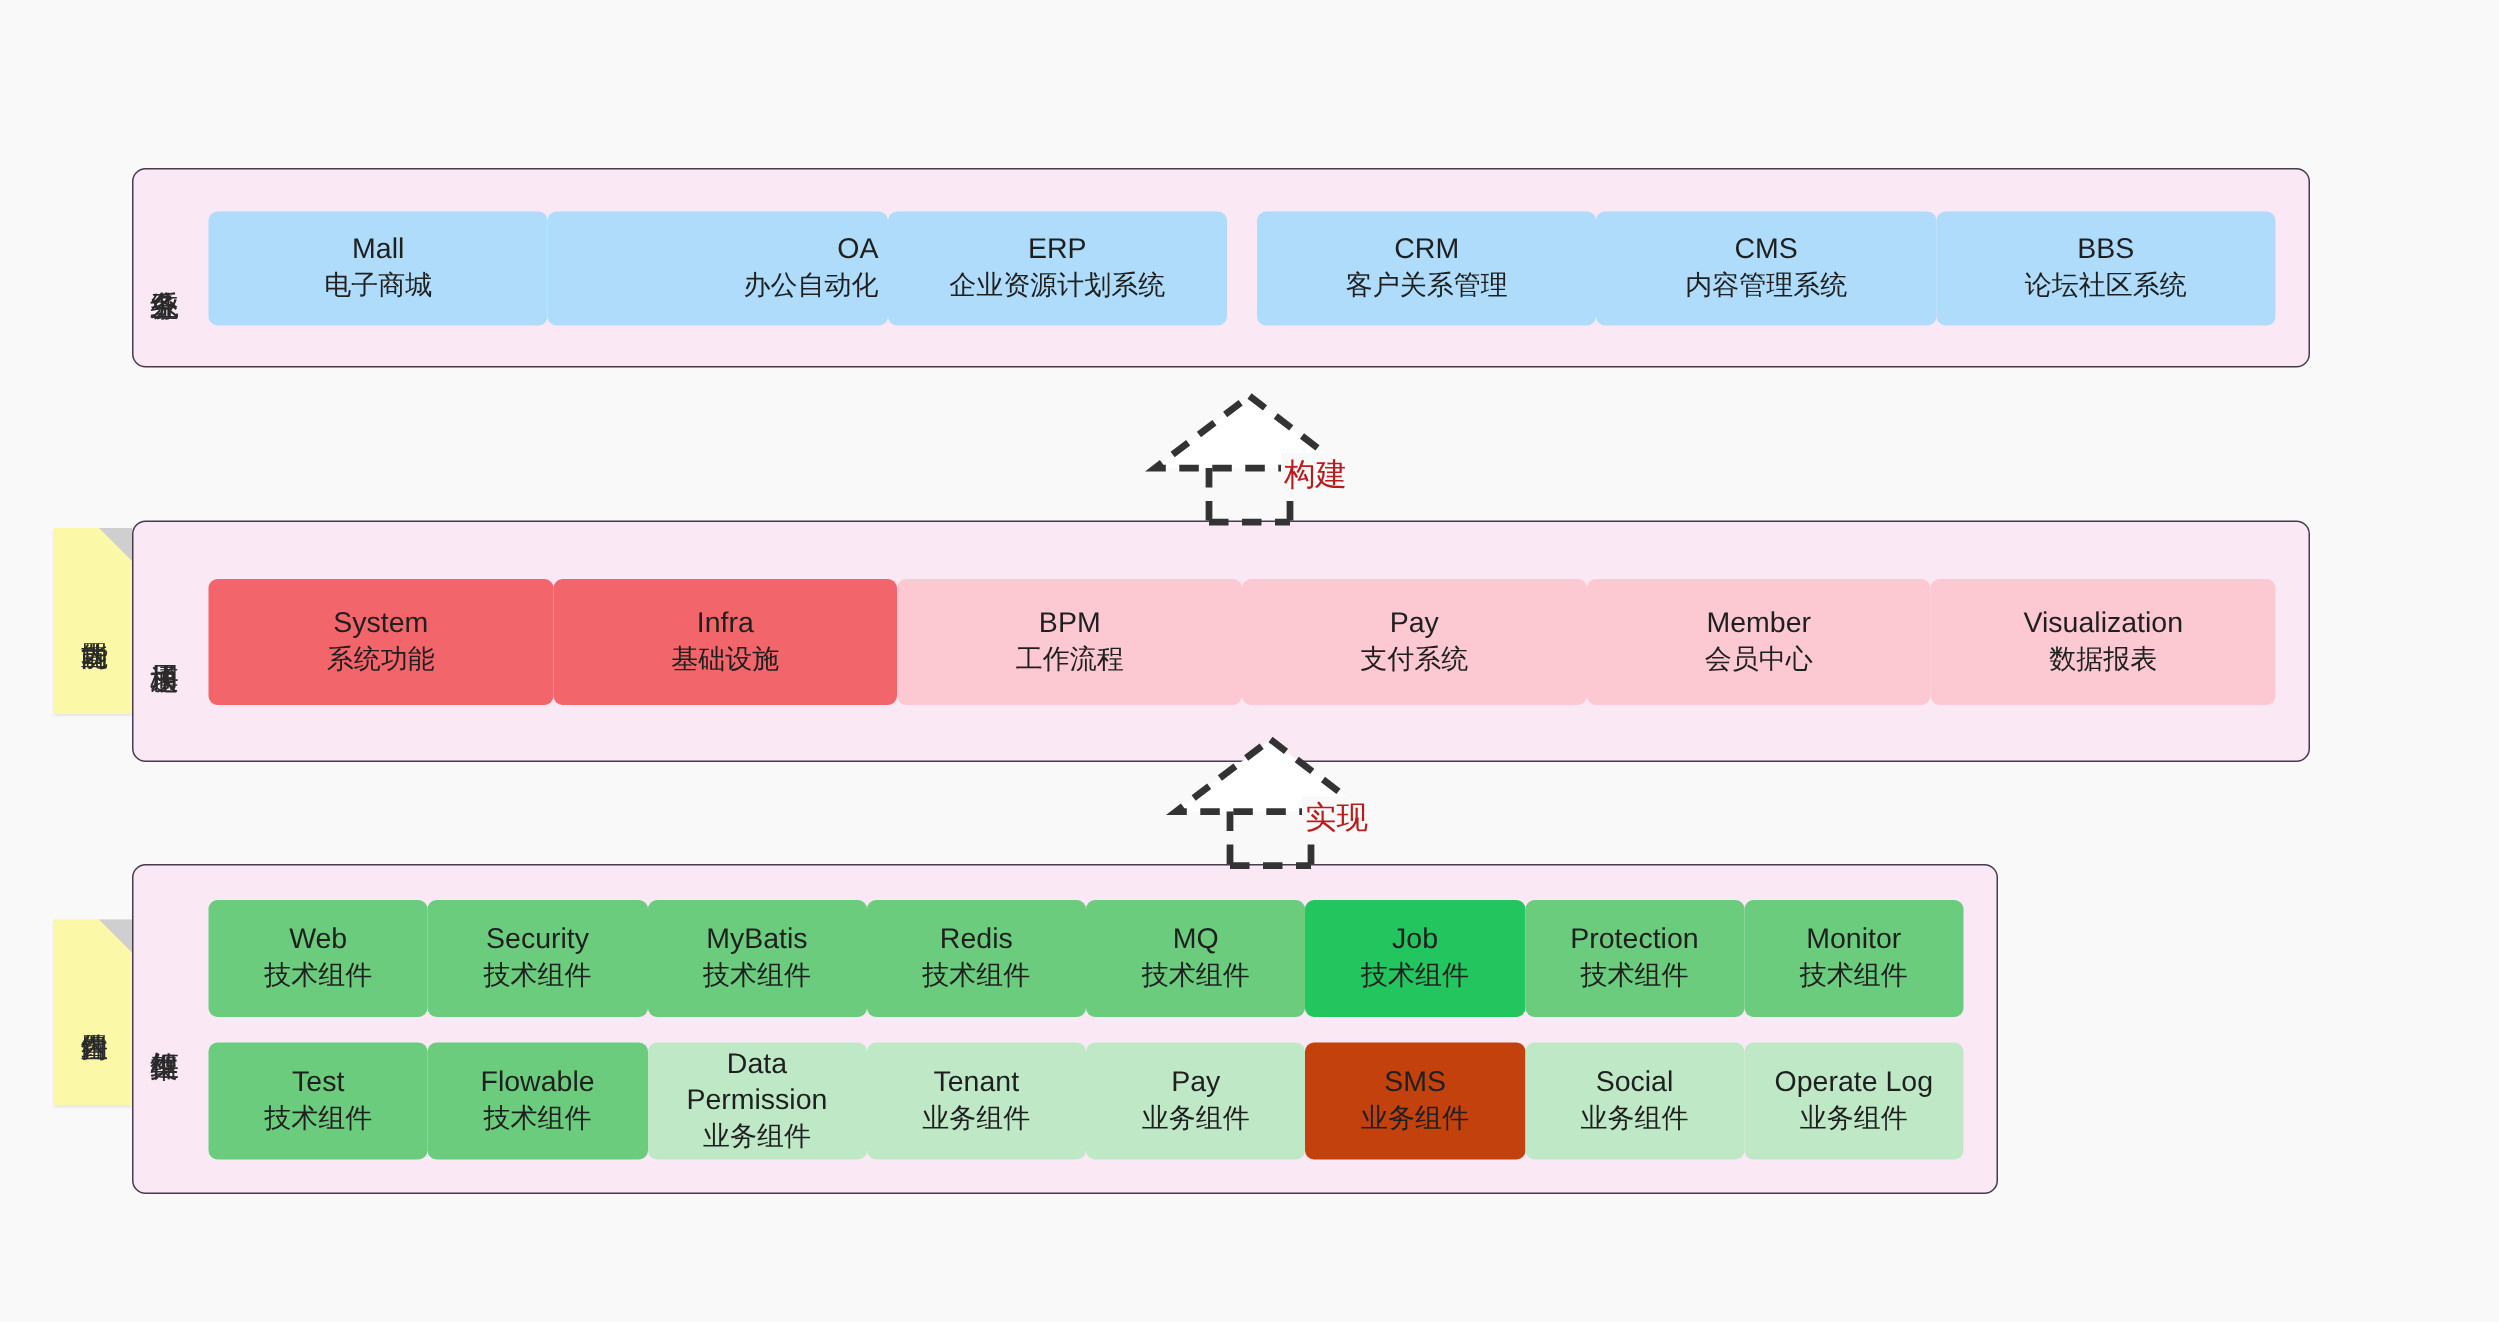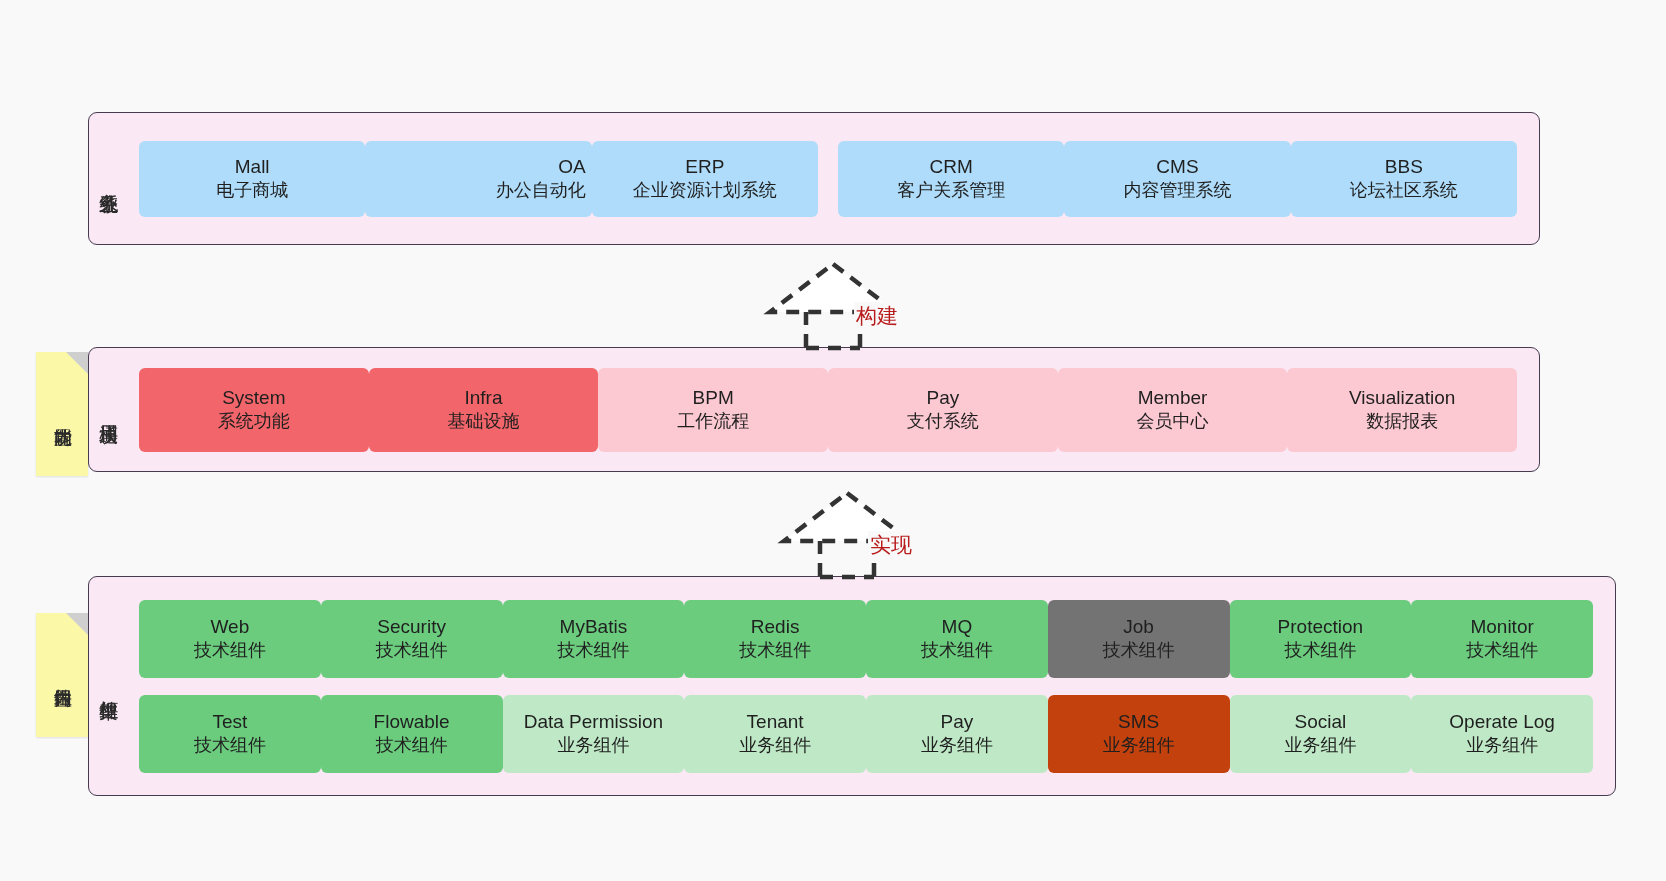--- a/index.html
+++ b/index.html
@@ -152,21 +152,21 @@
 
       <path d="M 58 54 L 58 92 M 112 54 L 112 92 M 58 90 L 112 90" fill="none" stroke="#333333" stroke-width="4.5" stroke-dasharray="13,9"></path>
     </svg>
     <span class="arrow-label" style="left:58px; top:44px;">构建</span>
   </div>
 
   <div class="note" style="left:36px; top:352px; height:124px;">
     <span>内置功能</span>
   </div>
 
-  <div class="layer" id="layer-modules" style="left:88px; top:347px; width:1452px; height:125px;">
+  <div class="layer" id="layer-modules" style="left:88px; top:347px; width:1452px; height:161px;">
     <div class="layer-title">通用模块</div>
     <div class="layer-body">
       <div class="row">
         <div class="cell" style="background:#f2656a;">
           <span class="en">System</span>
           <span class="cn">系统功能</span>
         </div>
         <div class="cell" style="background:#f2656a;">
           <span class="en">Infra</span>
           <span class="cn">基础设施</span>
@@ -196,21 +196,21 @@
       <path d="M 85 6 L 148 54 L 22 54 Z" fill="#ffffff" stroke="#333333" stroke-width="4.5" stroke-dasharray="13,9" stroke-linejoin="miter"></path>
       <path d="M 58 54 L 58 92 M 112 54 L 112 92 M 58 90 L 112 90" fill="none" stroke="#333333" stroke-width="4.5" stroke-dasharray="13,9"></path>
     </svg>
     <span class="arrow-label" style="left:58px; top:44px;text-align:right;">实现</span>
   </div>
 
   <div class="note" style="left:36px; top:613px; height:124px;">
     <span>内置组件</span>
   </div>
 
-  <div class="layer" id="layer-framework" style="left:88px; top:576px; width:1528px; height:220px;">
+  <div class="layer" id="layer-framework" style="left:88px; top:576px; width:1244px; height:220px;">
     <div class="layer-title">框架组件</div>
     <div class="layer-body">
 
       <div class="row">
         <div class="cell" style="background:#6bcc7e;">
           <span class="en">Web</span>
           <span class="cn">技术组件</span>
         </div>
         <div class="cell" style="background:#6bcc7e;">
           <span class="en">Security</span>
@@ -221,21 +221,21 @@
           <span class="cn">技术组件</span>
         </div>
         <div class="cell" style="background:#6bcc7e;">
           <span class="en">Redis</span>
           <span class="cn">技术组件</span>
         </div>
         <div class="cell" style="background:#6bcc7e;">
           <span class="en">MQ</span>
           <span class="cn">技术组件</span>
         </div>
-        <div class="cell" style="background:#737373;">
+        <div class="cell" style="background:#22c55e;">
           <span class="en">Job</span>
           <span class="cn">技术组件</span>
         </div>
         <div class="cell" style="background:#6bcc7e;">
           <span class="en">Protection</span>
           <span class="cn">技术组件</span>
         </div>
         <div class="cell" style="background:#6bcc7e;">
           <span class="en">Monitor</span>
           <span class="cn">技术组件</span>

